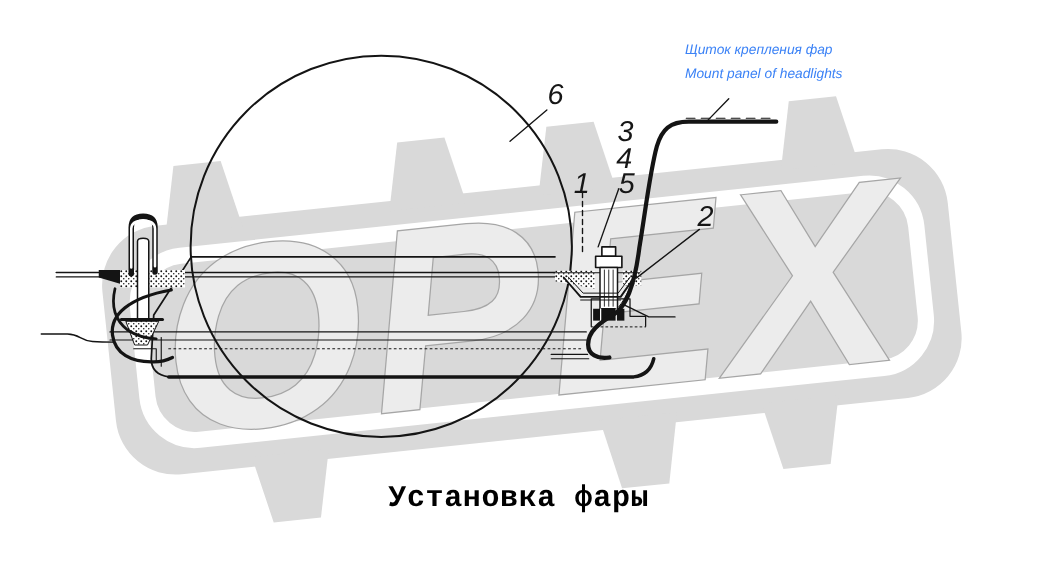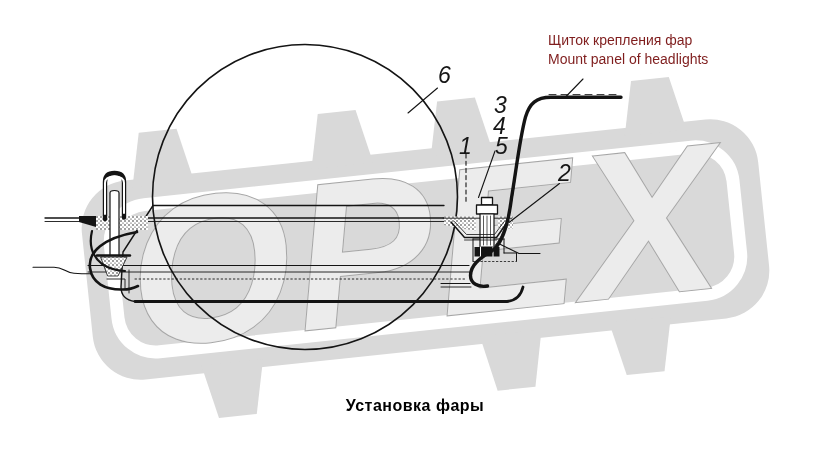--- a/index.html
+++ b/index.html
@@ -6,28 +6,27 @@
   .stage{
     position:relative;width:830px;height:462px;background:#ffffff;overflow:hidden;
     font-family:"Liberation Sans", sans-serif;color:#111;
   }
   .stage svg{position:absolute;left:0;top:0;}
   .num{
     position:absolute;font-style:italic;font-size:23px;line-height:24px;color:#161616;
     font-family:"Liberation Sans", sans-serif;
   }
   .lbl{
-    position:absolute;font-size:14px;line-height:19px;color:#7f1d1d;
+    position:absolute;font-style:italic;font-size:11px;line-height:19px;color:#3b82f6;
     white-space:nowrap;font-family:"Liberation Sans", sans-serif;
   }
   .title{
     position:absolute;left:0;right:0;top:386px;text-align:center;
-    font-weight:bold;font-size:16px;color:#000;letter-spacing:.5px;
-    font-family:Liberation Sans, sans-serif;
-    margin-top:11px;
+    font-weight:bold;font-size:24px;color:#000;letter-spacing:.5px;
+    font-family:Liberation Mono, monospace;
   }
 </style>
 </head>
 <body>
 
 <div class="stage">
 
   <svg width="830" height="462" viewBox="0 0 830 462">
     <defs>
       <pattern id="stip" width="4" height="4" patternUnits="userSpaceOnUse">

